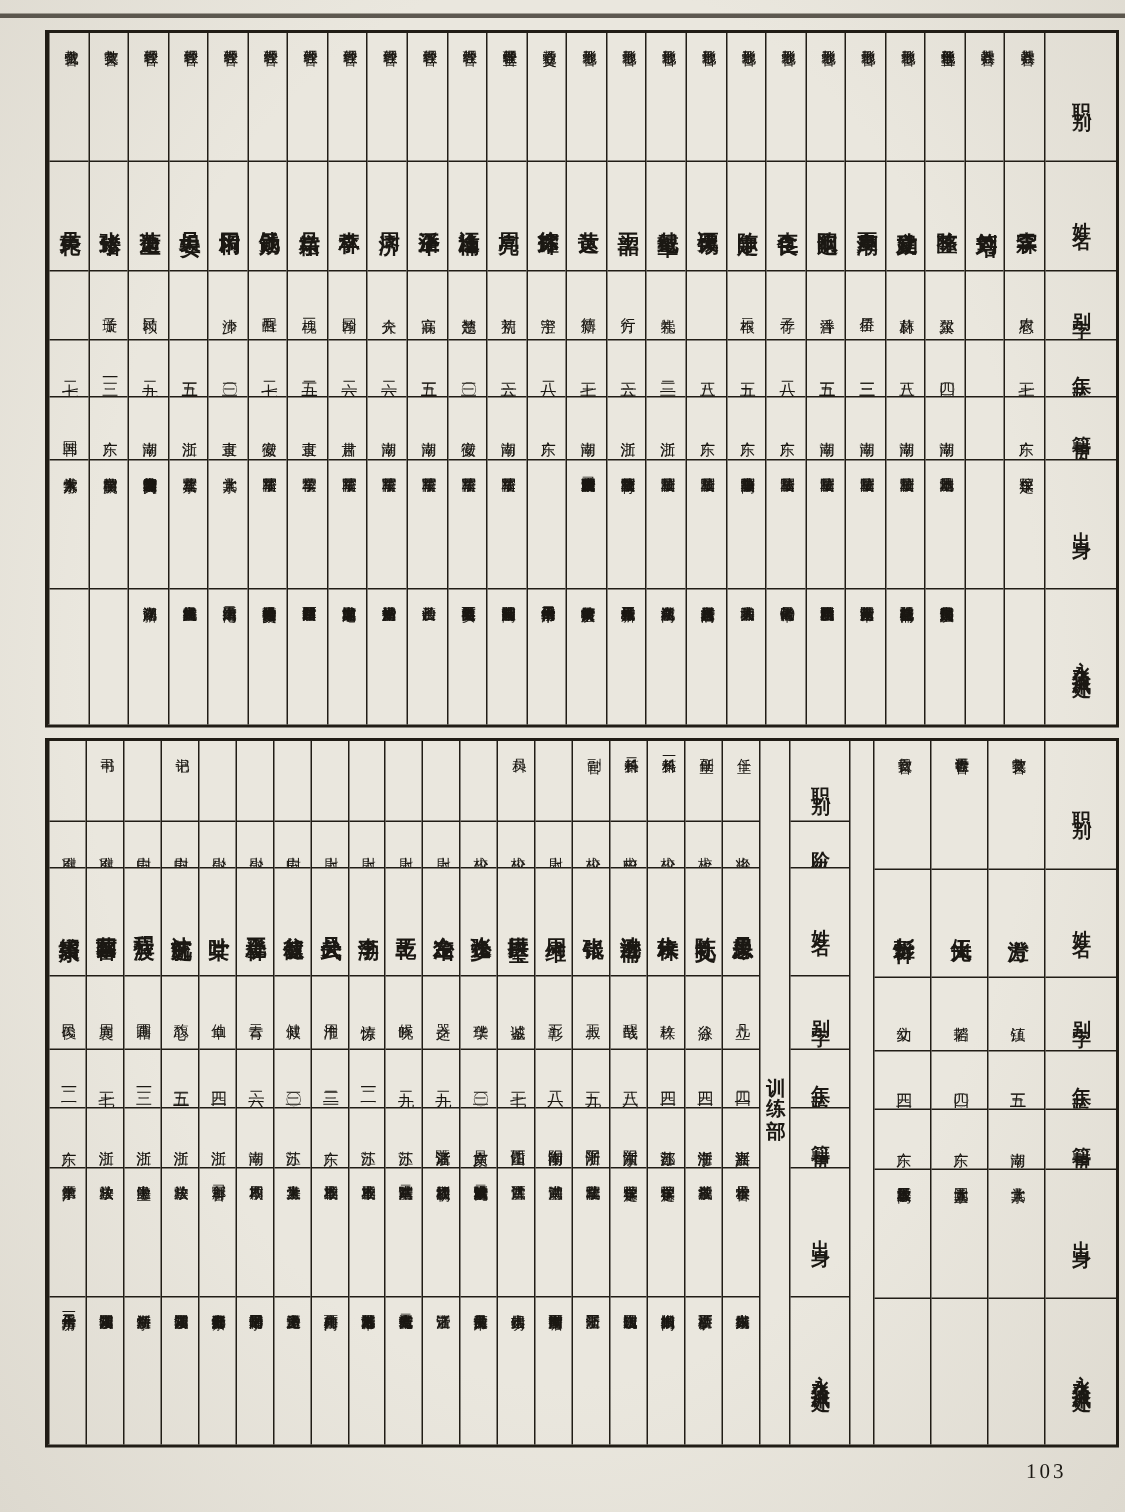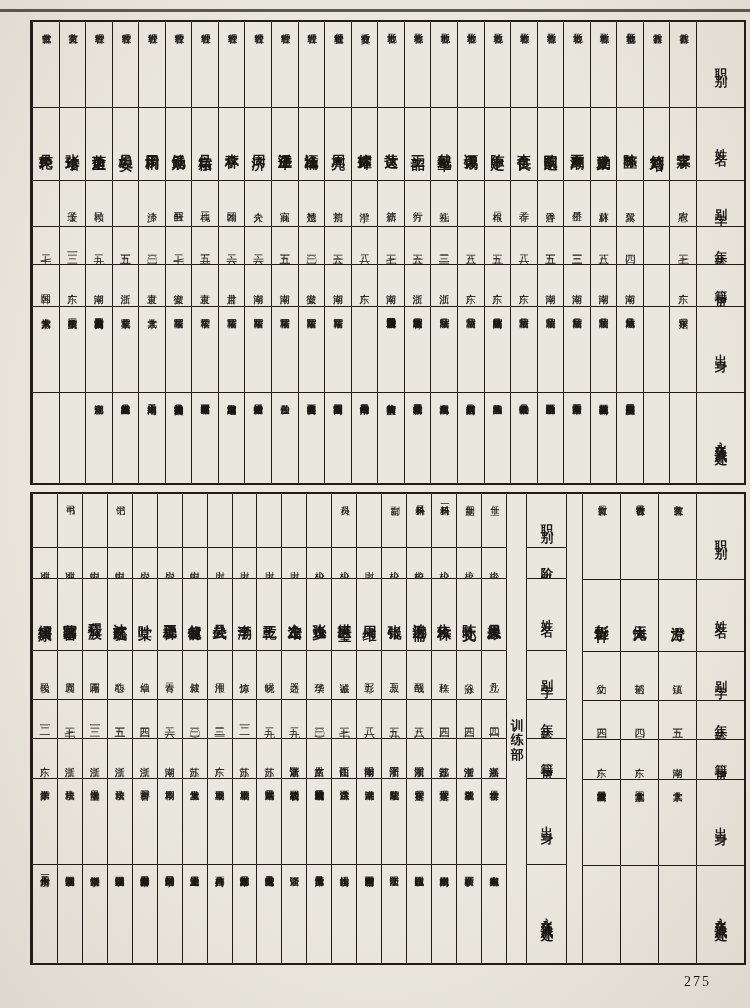--- a/index.html
+++ b/index.html
@@ -1264,14 +1264,14 @@
           <span class="vtext">广东</span>
         </div>
         <div class="cell c-origin" style="height: 86px;">
           <span class="vtext">广东第三中学</span>
         </div>
         <div class="cell c-addr" style="flex: 1 1 auto;">
           <span class="vtext">广州市玉华坊二十一号</span>
         </div>
       </div>
     </div>
-  <div class="page-num">275</div>
+  <div class="page-num">103</div>
 </div>
 
 </body></html>

